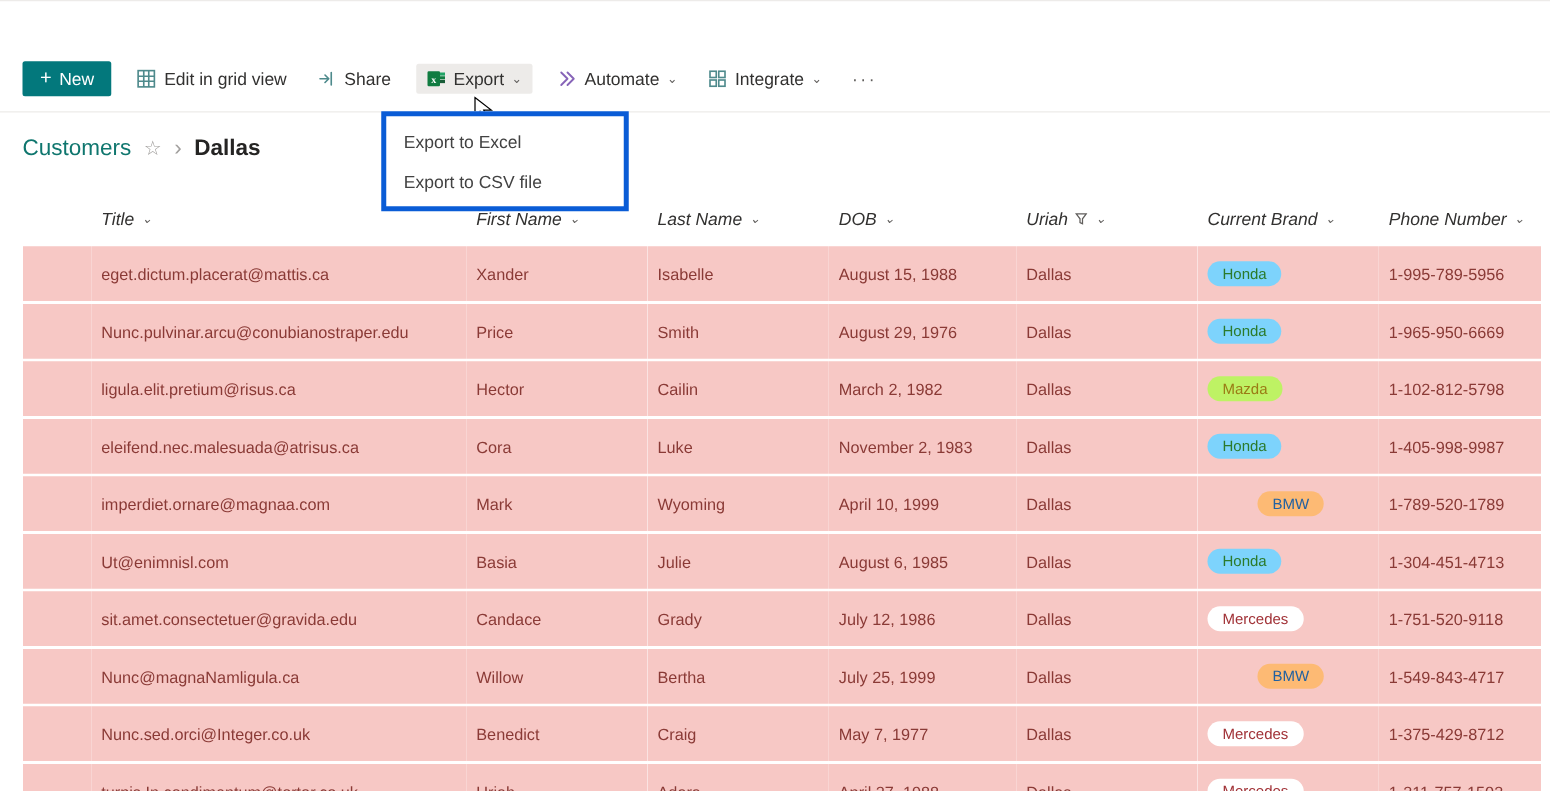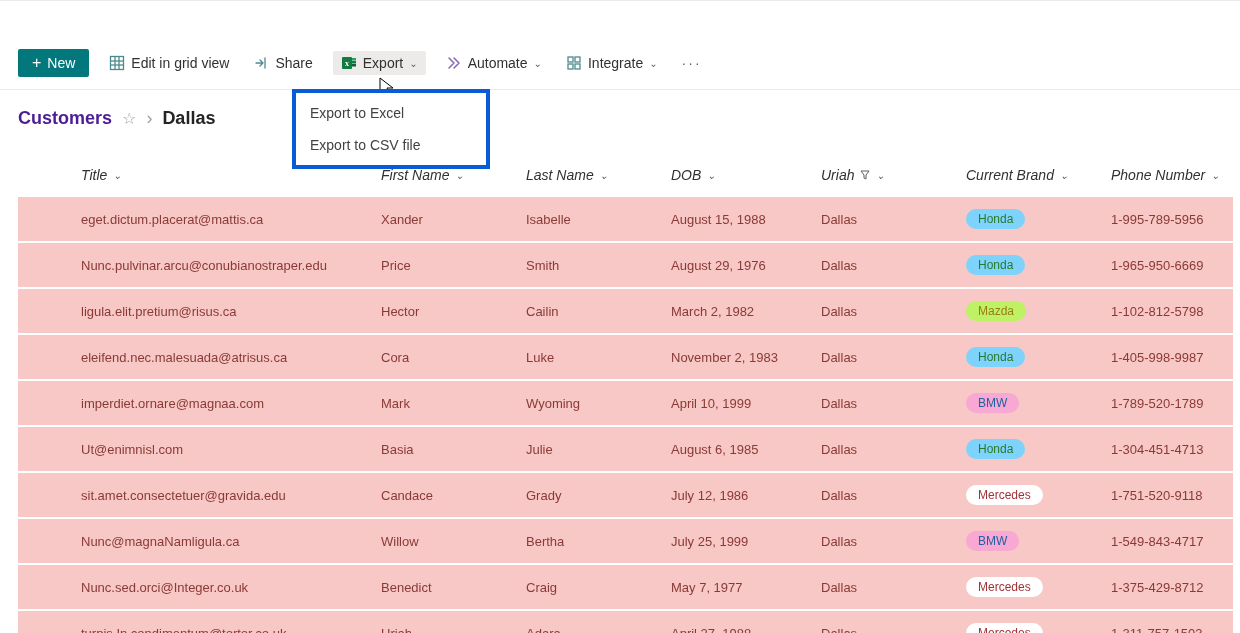--- a/index.html
+++ b/index.html
@@ -30,30 +30,30 @@
     }
     .tool-item.active { background: #edebe9; padding: 4px 8px; border-radius: 2px;}
     .icon { display: inline-flex; align-items: center; justify-content: center; }
     .chevron { font-size: 10px; color: #605e5c; }
     .ellipsis { color: #605e5c; cursor: pointer; padding: 0 4px; letter-spacing: 2px;}
     .cursor-pointer {
       position: absolute; left: 378px; top: 36px;
       pointer-events: none;
     }
     .dropdown {
-      position: absolute; left: 292px; top: 48px;
+      position: absolute; left: 305px; top: 48px;
       width: 198px; background: #fff; border: 4px solid #0a5cd6;
       z-index: 10; padding: 4px 0;
     }
     .dropdown-item { padding: 8px 14px; cursor: pointer; font-size: 14px; color: #424242;}
     .breadcrumb {
       display: flex; align-items: center; gap: 10px;
       padding: 18px 18px 8px 18px; font-size: 18px;
     }
-    .bc-root { color: #4c1d95; font-weight: 700; }
+    .bc-root { color: #0f766e; font-weight: 400; }
     .bc-star { color: #a19f9d; font-size: 16px;}
     .bc-sep { color: #a19f9d; }
     .bc-current { font-weight: 700; color: #252423;}
 
     .table-wrap { padding: 0 18px; margin-top: 20px;}
     table { width: 100%; border-collapse: collapse; table-layout: fixed;}
     thead th {
       text-align: left; font-weight: 400; color: #323130;
       padding: 10px 8px 14px 8px; font-size: 14px; font-style: italic;
     }
@@ -65,21 +65,21 @@
       border-bottom: 2px solid #fff; color: #8a3a36;
       white-space: nowrap; overflow: hidden; text-overflow: ellipsis;
     }
     tbody td:first-child { color: #8a3a36; }
     .brand-pill {
       display: inline-block; padding: 3px 12px; border-radius: 12px;
       font-size: 12px;
     }
     .brand-honda { background: #7dd3fc; color: #2b7a2b;}
     .brand-mazda { background: #bef264; color: #9a7b15;}
-    .brand-bmw { background: #f9a8d4; color: #2261a1;}
+    .brand-bmw { background: #fdba74; color: #2261a1; margin-left: 40px;}
     .brand-mercedes { background: #ffffff; color: #a13237;}
 
     .col-sel { width: 55px;}
     .col-title { width: 300px;}
     .col-fn { width: 145px;}
     .col-ln { width: 145px;}
     .col-dob { width: 150px;}
     .col-office { width: 145px;}
     .col-brand { width: 145px;}
     .col-phone { width: 130px;}

